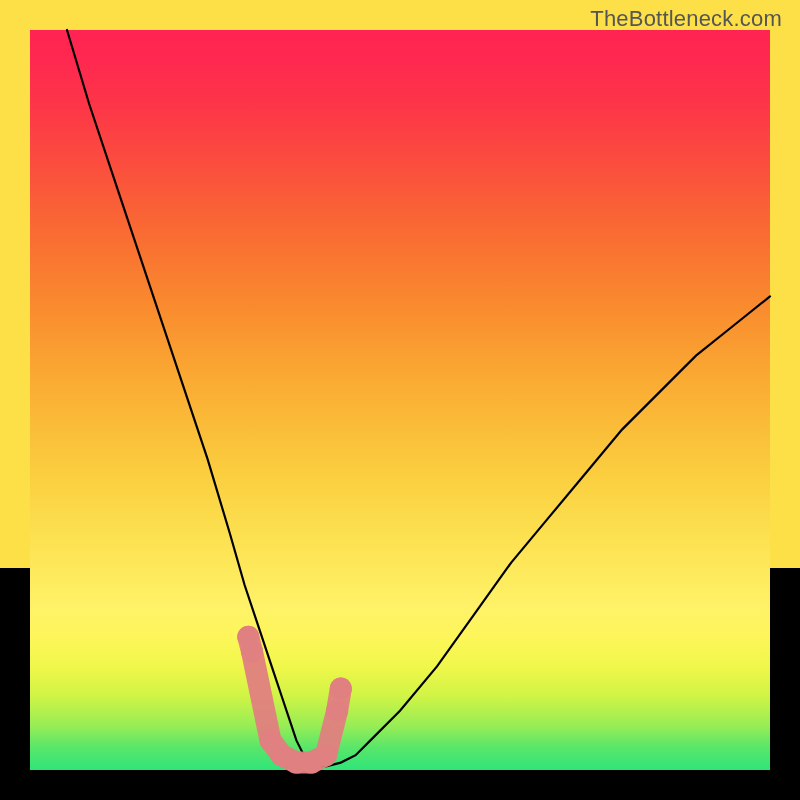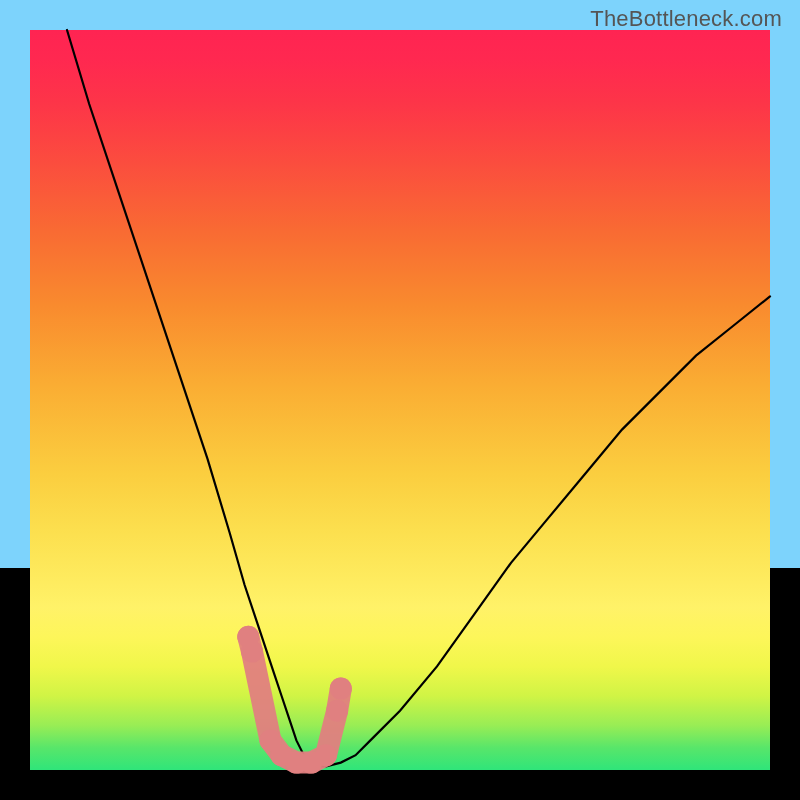--- a/index.html
+++ b/index.html
@@ -1,21 +1,21 @@
 <!DOCTYPE html>
 <html><head>
 <meta charset="utf-8">
 <style>
   * { margin: 0; padding: 0; box-sizing: border-box; }
   html, body { width: 800px; height: 800px; overflow: hidden; background: #000; }
   
   .frame {
     width: 800px;
     height: 568px;
-    background: #7dd3fc;
+    background: #fde047;
     position: relative;
   }
   
   .plot-area {
     position: absolute;
     left: 30px;
     top: 30px;
     width: 740px;
     height: 740px;
     background: linear-gradient(to top,

